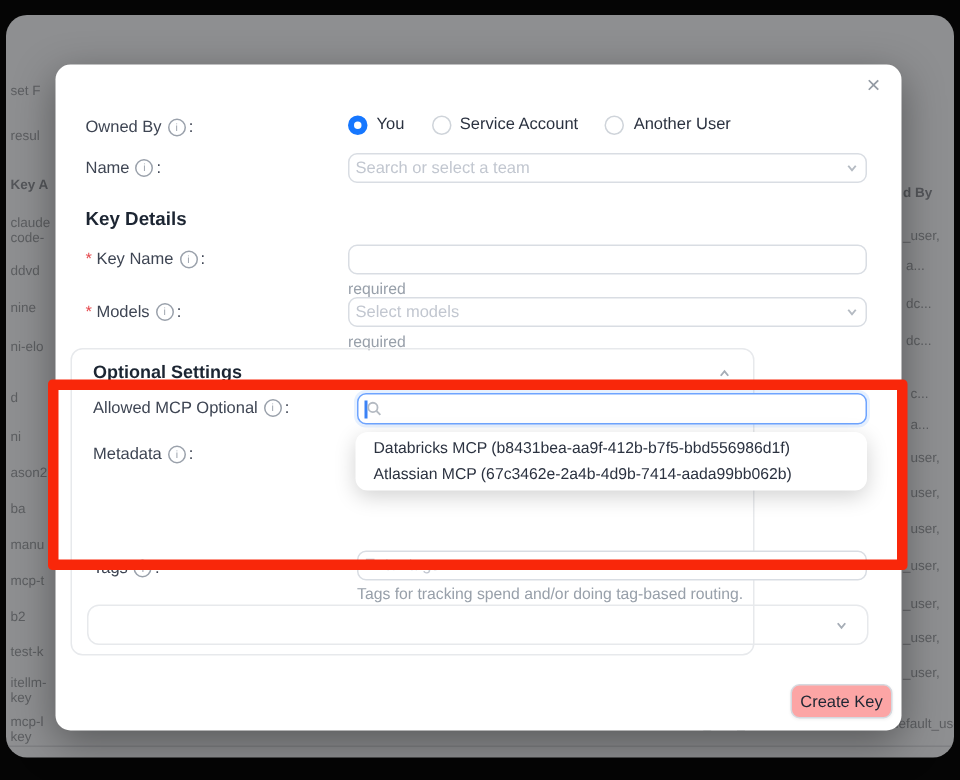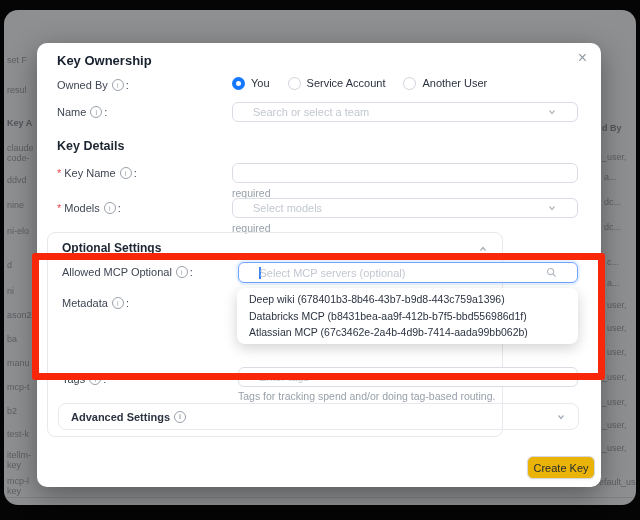--- a/index.html
+++ b/index.html
@@ -21,21 +21,21 @@
 
   .flabel{position:absolute;font-size:11px;color:#3e4553;display:flex;align-items:center;white-space:nowrap}
   .sec-head{position:absolute;font-size:12.5px;font-weight:700;color:#1c2532}
   .req-mark{color:#e5484d;margin-right:3px}
   .info{display:inline-flex;width:10px;height:10px;border:1px solid #9aa1ab;border-radius:50%;
         font-size:7px;font-style:normal;color:#9aa1ab;align-items:center;justify-content:center;
         margin:0 2px 0 4px;flex:none}
   .hint{position:absolute;font-size:10.5px;color:#98a0aa}
 
   .control{position:absolute;background:#fff;border:1px solid #d9dde3;border-radius:6px;
-           display:flex;align-items:center;padding:0 20px;font-size:11px;color:#c2c7d0;box-sizing:border-box}
+           display:flex;align-items:center;padding:0 4px;font-size:11px;color:#c2c7d0;box-sizing:border-box}
   .control .ph{flex:1;overflow:hidden;white-space:nowrap}
   .control.focused{border-color:#6ea4ff;box-shadow:0 0 0 2px rgba(22,119,255,.10)}
   .cursor{display:inline-block;width:1.5px;height:12px;background:#3b82f6;margin-right:-1px;vertical-align:middle}
   .text-input{position:absolute;border:1px solid #d9dde3;border-radius:6px;background:#fff;
               box-sizing:border-box;padding:0 8px;font-size:11px;outline:none}
 
   .radio-group{position:absolute;display:flex;align-items:center;gap:18px}
   .radio-item{display:flex;gap:6px;cursor:pointer}
   .radio{width:13px;height:13px;border-radius:50%;border:1px solid #cfd4da;background:#fff;box-sizing:border-box;flex:none}
   .radio.sel{border:4px solid #1677ff}
@@ -50,21 +50,21 @@
             box-shadow:0 4px 14px rgba(0,0,0,.18);padding:3px;z-index:20;box-sizing:border-box}
   .opt{height:16.5px;display:flex;align-items:center;padding:0 9px;font-size:10.5px;color:#2b3240;
        border-radius:4px;white-space:nowrap;overflow:hidden;cursor:pointer}
   .opt.hl{background:#f3f4f6}
 
   .adv-box{position:absolute;left:10px;top:170px;width:521px;height:27px;border:1px solid #e7e9ec;
            border-radius:8px;box-sizing:border-box;display:flex;align-items:center;padding:0 12px;cursor:pointer}
   .adv-label{font-size:11px;font-weight:700;color:#2b3240;display:flex;align-items:center}
   .adv-box .spacer{flex:1}
 
-  .create-btn{position:absolute;left:490px;top:413px;width:66px;height:21px;background:#eab308;
+  .create-btn{position:absolute;left:490px;top:413px;width:66px;height:21px;background:#fca5a5;
               border:1px solid #d5d9df;border-radius:6px;font-size:11px;font-weight:500;color:#1f2733;
               display:flex;align-items:center;justify-content:center;cursor:pointer;
               box-shadow:0 1px 2px rgba(0,0,0,.05)}
 
   
   .annotation{position:absolute;left:32px;top:253px;width:573px;height:127px;border:7px solid #f9270a;
               border-radius:3px;z-index:60;pointer-events:none;box-sizing:border-box}
 
   svg.chev,svg.search{display:block}
 </style>
@@ -113,21 +113,20 @@
   <span class="bg-text" style="left:213px;top:467px">-</span>
   <span class="bg-text" style="left:270px;top:467px">-</span>
   <span class="bg-text" style="left:355px;top:467px">-</span>
   <span class="bg-text" style="left:438px;top:467px">default_user_id</span>
   <span class="bg-text" style="left:507px;top:467px">6/13/2025</span>
   <span class="bg-text" style="left:590px;top:467px">default_user,</span>
   <div class="bg-divider"></div>
 </div>
 
 <div class="modal">
-  <div class="modal-title">Key Ownership</div>
   <div class="close-btn">×</div>
 
   <div class="flabel" style="left:20px;top:36px">
     <span>Owned By</span>
     <i class="info">i</i>
     <span>:</span>
   </div>
   <div class="radio-group" style="left:195px;top:34px">
     <span class="radio-item">
       <span class="radio sel"></span>
@@ -186,21 +185,20 @@
       <polyline points="2.5,6.5 5,3.5 7.5,6.5" fill="none" stroke="#a6adb6" stroke-width="1.3"></polyline>
       </svg>
 
     <div class="flabel" style="left:14px;top:33px">
       <span>Allowed MCP Optional</span>
       <i class="info">i</i>
       <span>:</span>
     </div>
     <div class="control focused" style="left:190px;top:29px;width:340px;height:21px">
       <span class="cursor"></span>
-      <span class="ph">Select MCP servers (optional)</span>
       <svg class="search" width="11" height="11" viewBox="0 0 11 11">
         <circle cx="4.6" cy="4.6" r="3.1" fill="none" stroke="#b4bac2" stroke-width="1.2"></circle>
         <line x1="7" y1="7" x2="9.6" y2="9.6" stroke="#b4bac2" stroke-width="1.2"></line>
         </svg>
     </div>
 
     <div class="flabel" style="left:14px;top:64px">
       <span>Metadata</span>
       <i class="info">i</i>
       <span>:</span>
@@ -213,33 +211,28 @@
     </div>
     <div class="control" style="left:190px;top:134px;width:340px;height:20px">
       <span class="ph">Enter tags</span>
       <svg class="chev" width="10" height="10" viewBox="0 0 10 10">
         <polyline points="2.5,3.5 5,6.5 7.5,3.5" fill="none" stroke="#b4bac2" stroke-width="1.3"></polyline>
         </svg>
     </div>
     <div class="hint" style="left:190px;top:157px">Tags for tracking spend and/or doing tag-based routing.</div>
 
     <div class="adv-box">
-      <span class="adv-label">
-        <span>Advanced Settings</span>
-        <i class="info">i</i>
-      </span>
       <span class="spacer"></span>
       <svg class="chev" width="10" height="10" viewBox="0 0 10 10">
         <polyline points="2.5,3.5 5,6.5 7.5,3.5" fill="none" stroke="#a6adb6" stroke-width="1.3"></polyline>
         </svg>
     </div>
   </div>
 
   <div class="dropdown">
-    <div class="opt">Deep wiki (678401b3-8b46-43b7-b9d8-443c759a1396)</div>
     <div class="opt">Databricks MCP (b8431bea-aa9f-412b-b7f5-bbd556986d1f)</div>
     <div class="opt">Atlassian MCP (67c3462e-2a4b-4d9b-7414-aada99bb062b)</div>
   </div>
 
   <div class="create-btn">Create Key</div>
 </div>
 
 <div class="annotation"></div>
 
 </body></html>

